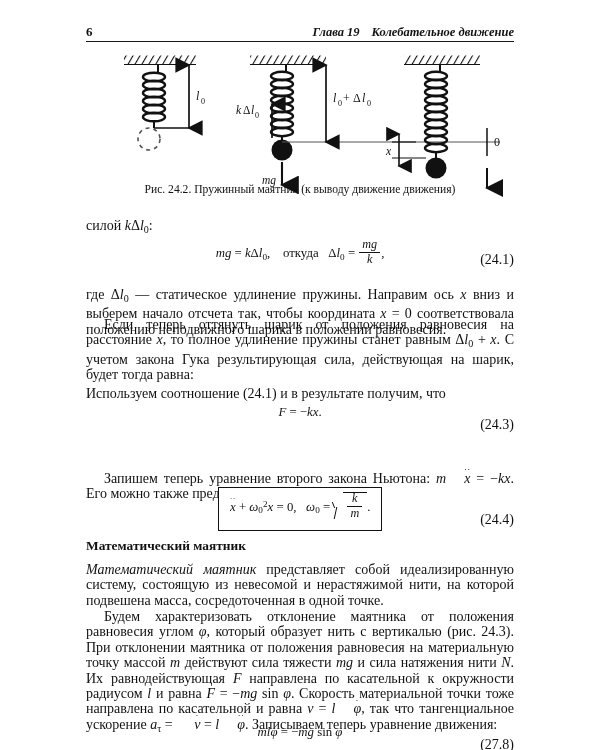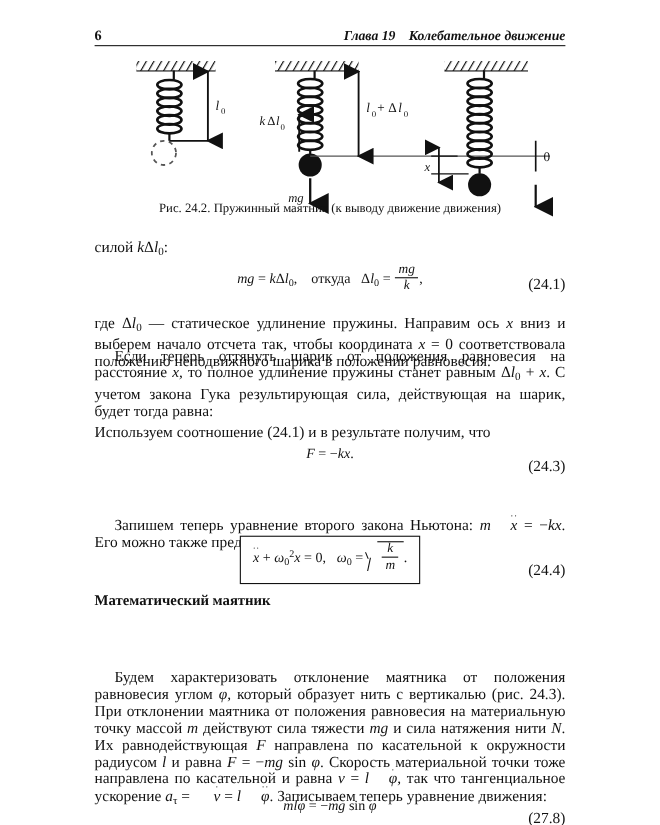--- a/index.html
+++ b/index.html
@@ -381,20 +381,23 @@
       &nbsp;&nbsp;<span class="m">ω</span><span class="sub">0</span> <span class="mr">=</span>
       <span class="sqrt"><span class="rad"><span class="frac"><span class="n m">k</span><span class="d m">m</span></span></span></span>.
     </span>
   </div>
   <div class="eq" style="top:500px;">
     <span class="num">(24.4)</span>
   </div>
 
   <div class="heading" style="top:538px;">Математический маятник</div>
 
+  <div class="col" style="top:562px;">
+    <p class="t"><span class="ital">Математический маятник</span> представляет собой идеализированную систему, состоящую из невесомой и нерастяжимой нити, на которой подвешена масса, сосредоточенная в одной точке.</p>
+  </div>
 
   <div class="col" style="top:609px;">
     <p class="t indent">Будем характеризовать отклонение маятника от положения равновесия углом <span class="m">φ</span>, который образует нить с вертикалью (рис. 24.3). При отклонении маятника от положения равновесия на материальную точку массой <span class="m">m</span> действуют сила тяжести <span class="m">mg</span> и сила натяжения нити <span class="m">N</span>. Их равнодействующая <span class="m">F</span> направлена по касательной к окружности радиусом <span class="m">l</span> и равна <span class="m">F</span> <span class="mr">=</span> <span class="mr">−</span><span class="m">mg</span> <span class="mr">sin</span> <span class="m">φ</span>. Скорость материальной точки тоже направлена по касательной и равна <span class="m">v</span> <span class="mr">=</span> <span class="m">l</span><span class="ddot m">φ<span class="dots" style="top:-0.58em;">·</span></span>, так что тангенциальное ускорение <span class="m">a</span><span class="sub">τ</span> <span class="mr">=</span> <span class="ddot m">v<span class="dots" style="top:-0.62em;">·</span></span> <span class="mr">=</span> <span class="m">l</span><span class="ddot m">φ<span class="dots">··</span></span>. Записываем теперь уравнение движения:</p>
   </div>
 
   <div class="eq" style="top:725px;">
     <span class="eqbody">
       <span class="m">ml</span><span class="ddot m">φ<span class="dots">··</span></span> <span class="mr">=</span> <span class="mr">−</span><span class="m">mg</span> <span class="mr">sin</span> <span class="m">φ</span>
     </span>
     <span class="num">(27.8)</span>

